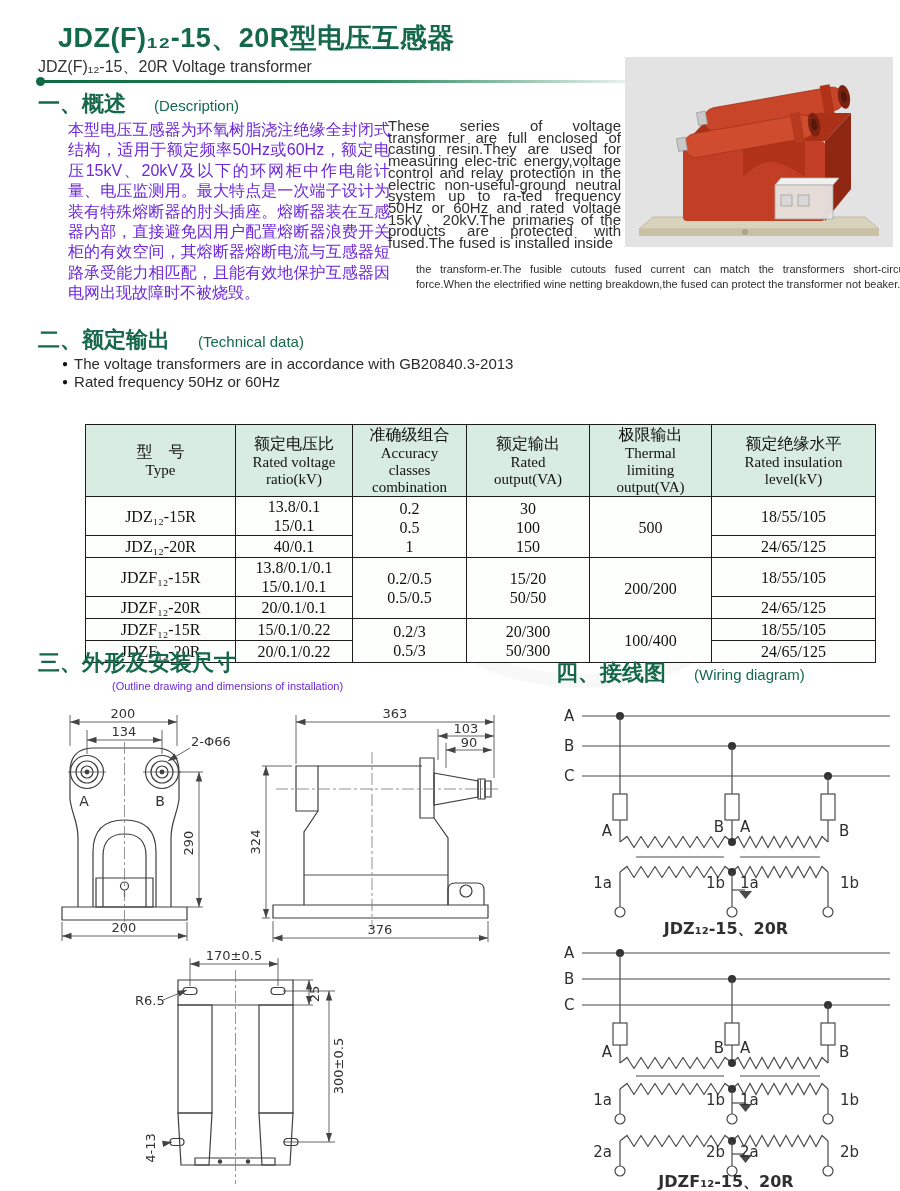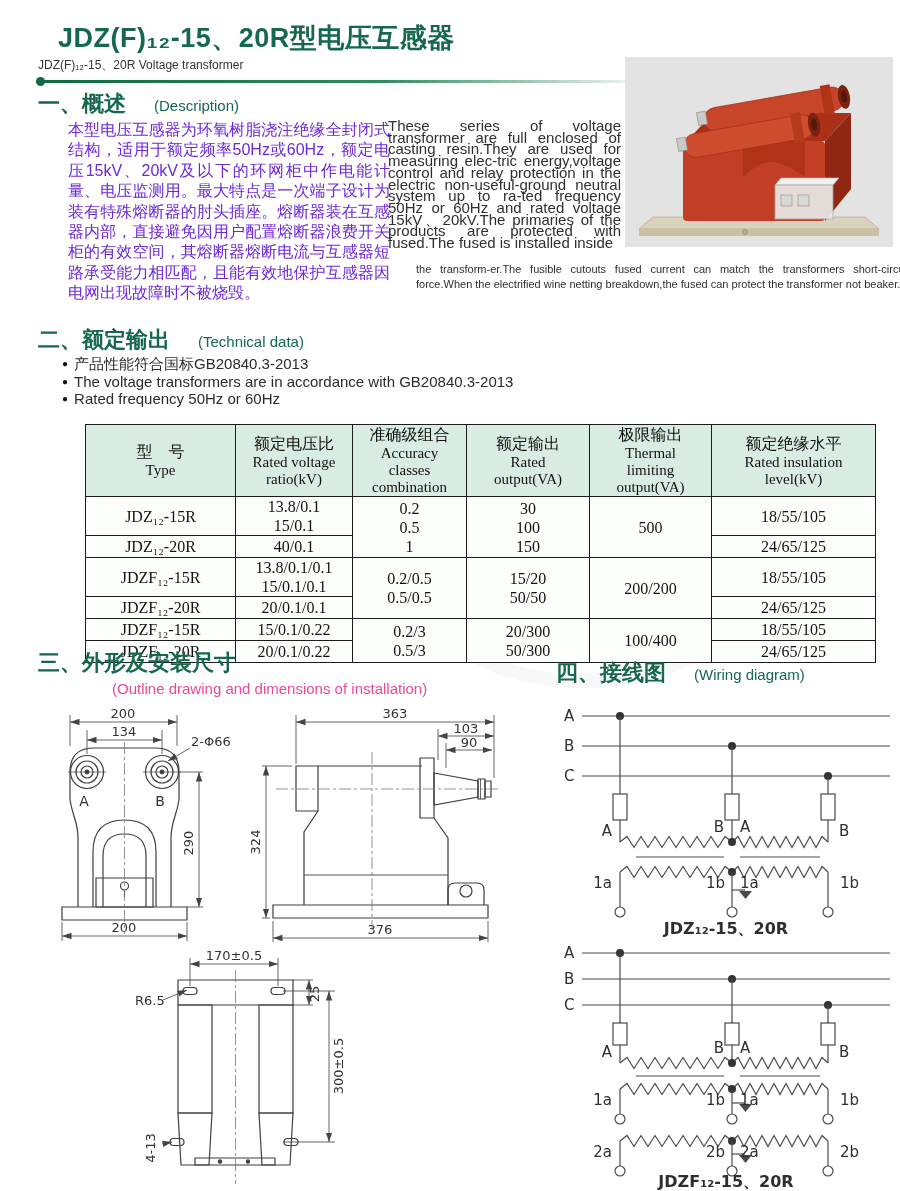--- a/index.html
+++ b/index.html
@@ -7,34 +7,34 @@
     width:900px;height:1191px;position:relative;overflow:hidden;
     background:#ffffff;color:#222;
     font-family:"Liberation Sans",sans-serif;
   }
   .abs{position:absolute;}
   
   .title{
     left:38px;top:20px;font-size:27px;font-weight:bold;color:#15694a;
     letter-spacing:.5px;white-space:nowrap;margin-left:20px;
   }
-  .subtitle{left:38px;top:57px;font-size:12px;color:#333;}
+  .subtitle{left:38px;top:57px;font-size:16px;color:#333;}
   .rule{
     left:38px;top:80px;width:620px;height:3px;
     background:linear-gradient(90deg,#0d6a42 0%,#2e8a60 55%,rgba(190,220,203,0) 100%);
   }
   .rule::before{
     content:"";position:absolute;left:-2px;top:-3px;width:9px;height:9px;border-radius:50%;
     background:#0d6a42;
   }
   
   .sec-h{display:flex;align-items:baseline;white-space:nowrap;}
   .sec-h .zh{font-size:22px;font-weight:bold;color:#15694a;}
   .sec-h .en{font-size:15px;color:#15694a;margin-left:28px;}
-  .sec-h-sub{font-size:15px;color:#ec4899;white-space:nowrap;}
+  .sec-h-sub{font-size:11px;color:#6d28d9;white-space:nowrap;}
   
   .zh-para{
     left:68px;top:120px;width:322px;font-size:16px;line-height:20.4px;
     text-align:justify;color:#6d28d9;
   }
   .en-para{
     left:388px;top:120px;width:233px;font-size:15px;line-height:11.7px;
     text-align:justify;color:#2f2f2f;
   }
   .en-para-wide{
@@ -111,21 +111,20 @@
     <rect x="173" y="138" width="11" height="11" fill="#d8d8d8" stroke="#999" stroke-width="0.7"></rect>
     <circle cx="120" cy="175" r="2.5" fill="#b3a98c" stroke="#948b6e" stroke-width="0.6"></circle>
   </svg>
 </div>
 
 <div class="abs sec-h" style="left:38px;top:325px;">
   <span class="zh">二、额定输出</span>
   <span class="en">(Technical data)</span>
 </div>
 <div class="abs bullets">
-  <div><span class="b">●</span><span>产品性能符合国标GB20840.3-2013</span></div>
   <div><span class="b">●</span><span>The voltage transformers are in accordance with GB20840.3-2013</span></div>
   <div><span class="b">●</span><span>Rated frequency 50Hz or 60Hz</span></div>
 </div>
 
 <div class="abs watermark"></div>
 
 <div class="abs tech-table">
   <table>
     <colgroup>
         <col style="width:150px">

